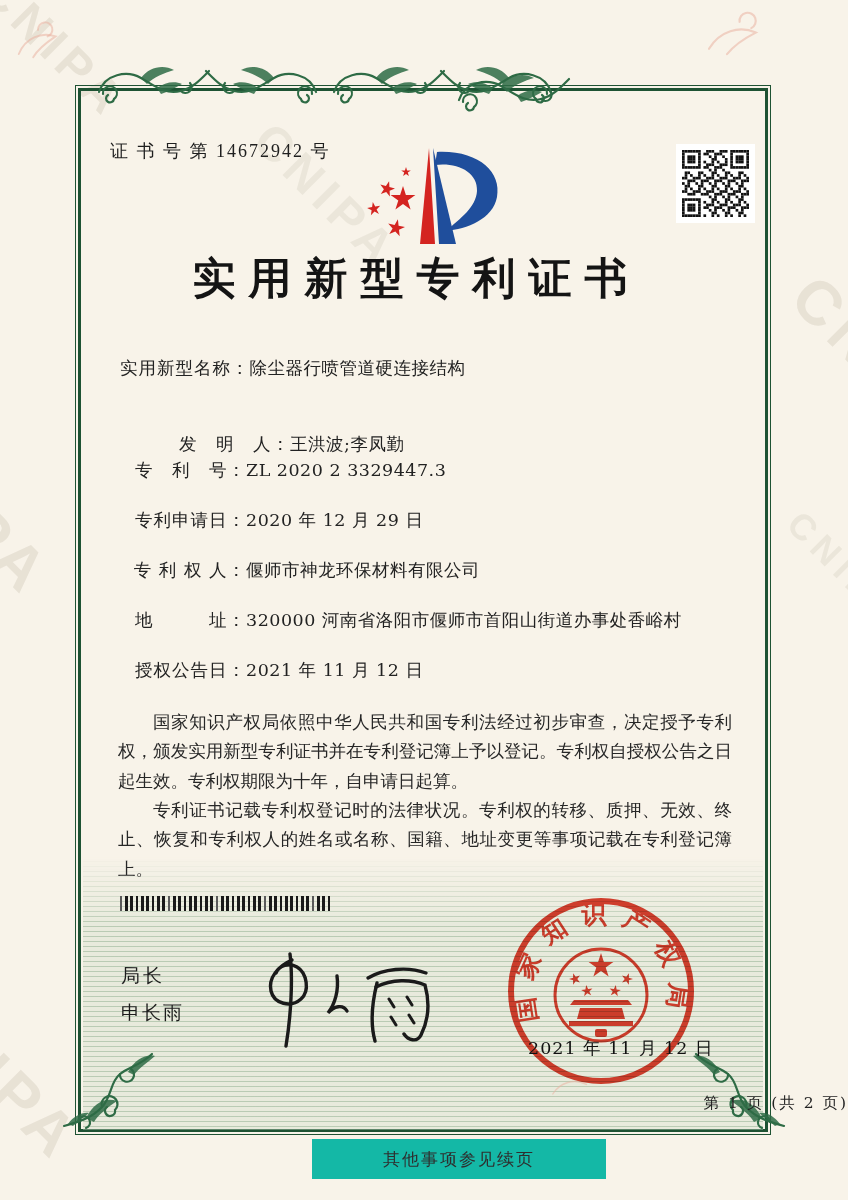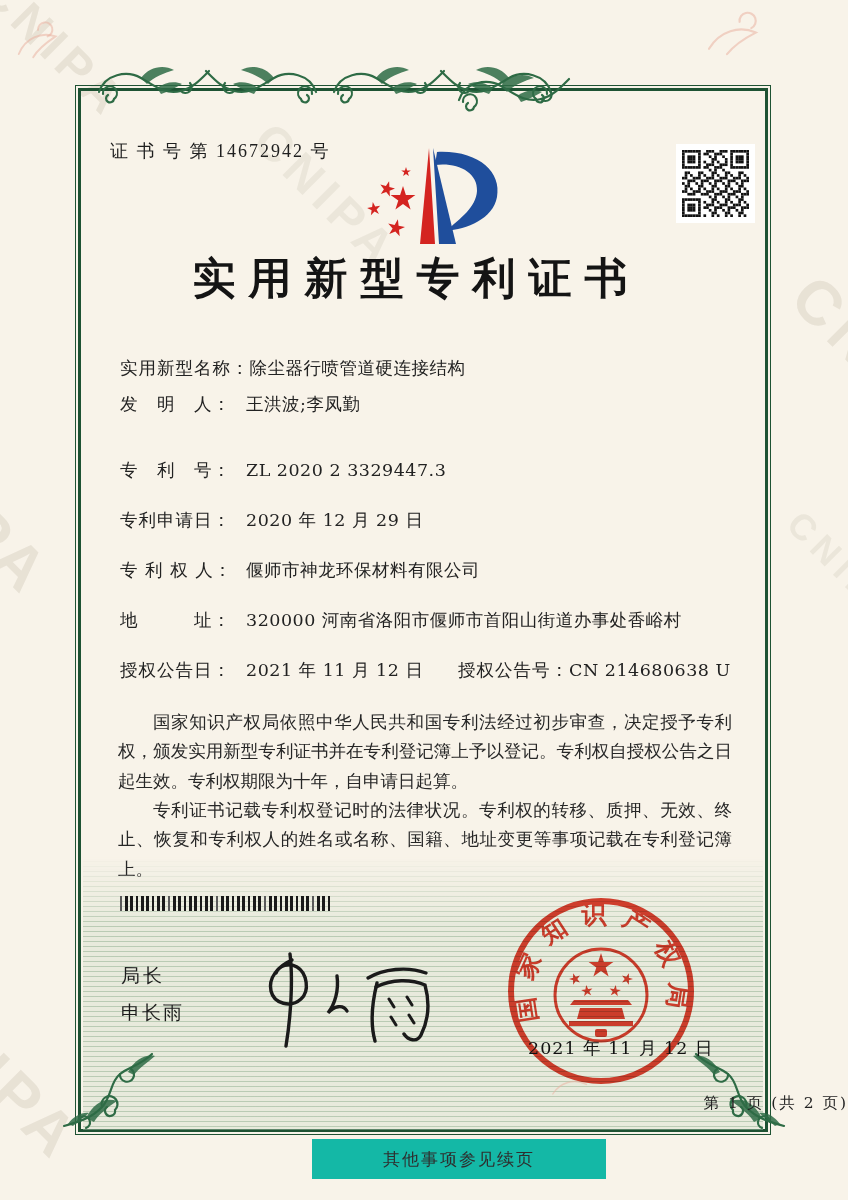--- a/index.html
+++ b/index.html
@@ -24,21 +24,21 @@
       -webkit-mask-image:linear-gradient(180deg,transparent 0,#000 70px);
       mask-image:linear-gradient(180deg,transparent 0,#000 70px);}
 
   .decor{position:absolute;left:0;top:0;pointer-events:none;}
 
   .cert-no{position:absolute;left:110px;top:139px;font-size:18px;color:#1f1f1f;letter-spacing:2px;font-family:Liberation Serif, serif;}
 
   .title{position:absolute;left:0;top:250px;width:820px;text-align:center;font-size:43px;font-weight:bold;
          color:#141414;letter-spacing:13px;padding-left:13px;box-sizing:border-box;}
 
-  .field-row{position:absolute;left:120px;font-size:17.5px;color:#222;white-space:nowrap;}
+  .field-row{position:absolute;left:120px;font-size:17.5px;color:#222;white-space:nowrap;text-align:right;}
   .field-label{display:inline-block;min-width:126px;letter-spacing:1px;}
   .field-value{letter-spacing:0.5px;}
   .field-pair2{position:absolute;left:338px;top:0;}
 
   .body-para{position:absolute;left:118px;width:614px;font-size:17.5px;line-height:29.5px;color:#272727;
              text-align:justify;text-indent:2em;}
 
   .qr-box{position:absolute;left:676px;top:144px;width:79px;height:79px;background:#fff;}
   .qr-box svg{position:absolute;left:6px;top:6px;}
 
@@ -445,40 +445,37 @@
           <rect x="23" y="24" width="1" height="1"></rect>
         </g>
       </svg>
   </div>
 
   <div class="title">实用新型专利证书</div>
 
   <div class="field-row" style="top:356px;">
     <span class="field-label">实用新型名称：</span><span class="field-value">除尘器行喷管道硬连接结构</span>
   </div>
-  <div class="field-row" style="top:392px;">
+  <div class="field-row" style="top:432px;margin-left:44px;">
     <span class="field-label">发　明　人：</span><span class="field-value">王洪波;李凤勤</span>
   </div>
   <div class="field-row" style="top:458px;">
     <span class="field-label">专　利　号：</span><span class="field-value">ZL 2020 2 3329447.3</span>
   </div>
   <div class="field-row" style="top:508px;">
     <span class="field-label">专利申请日：</span><span class="field-value">2020 年 12 月 29 日</span>
   </div>
   <div class="field-row" style="top:558px;">
     <span class="field-label">专 利 权 人：</span><span class="field-value">偃师市神龙环保材料有限公司</span>
   </div>
   <div class="field-row" style="top:608px;">
     <span class="field-label">地　　　址：</span><span class="field-value">320000 河南省洛阳市偃师市首阳山街道办事处香峪村</span>
   </div>
   <div class="field-row" style="top:658px;">
     <span class="field-label">授权公告日：</span><span class="field-value">2021 年 11 月 12 日</span>
-    <span class="field-pair2">
-      <span class="field-label" style="min-width:0;">授权公告号：</span><span class="field-value">CN 214680638 U</span>
-    </span>
   </div>
 
   <p class="body-para" style="top:778px;">专利证书记载专利权登记时的法律状况。专利权的转移、质押、无效、终止、恢复和专利权人的姓名或名称、国籍、地址变更等事项记载在专利登记簿上。</p>
   <p class="body-para" style="top:690px;">国家知识产权局依照中华人民共和国专利法经过初步审查，决定授予专利权，颁发实用新型专利证书并在专利登记簿上予以登记。专利权自授权公告之日起生效。专利权期限为十年，自申请日起算。</p>
 
   <svg class="barcode-svg" width="216" height="16">
     <g id="bar-cells">
         <rect x="0" y="0" width="2" height="15" fill="#5a5a5a"></rect>
         <rect x="5" y="0" width="3" height="15" fill="#191919"></rect>
         <rect x="10" y="0" width="3" height="15" fill="#191919"></rect>

